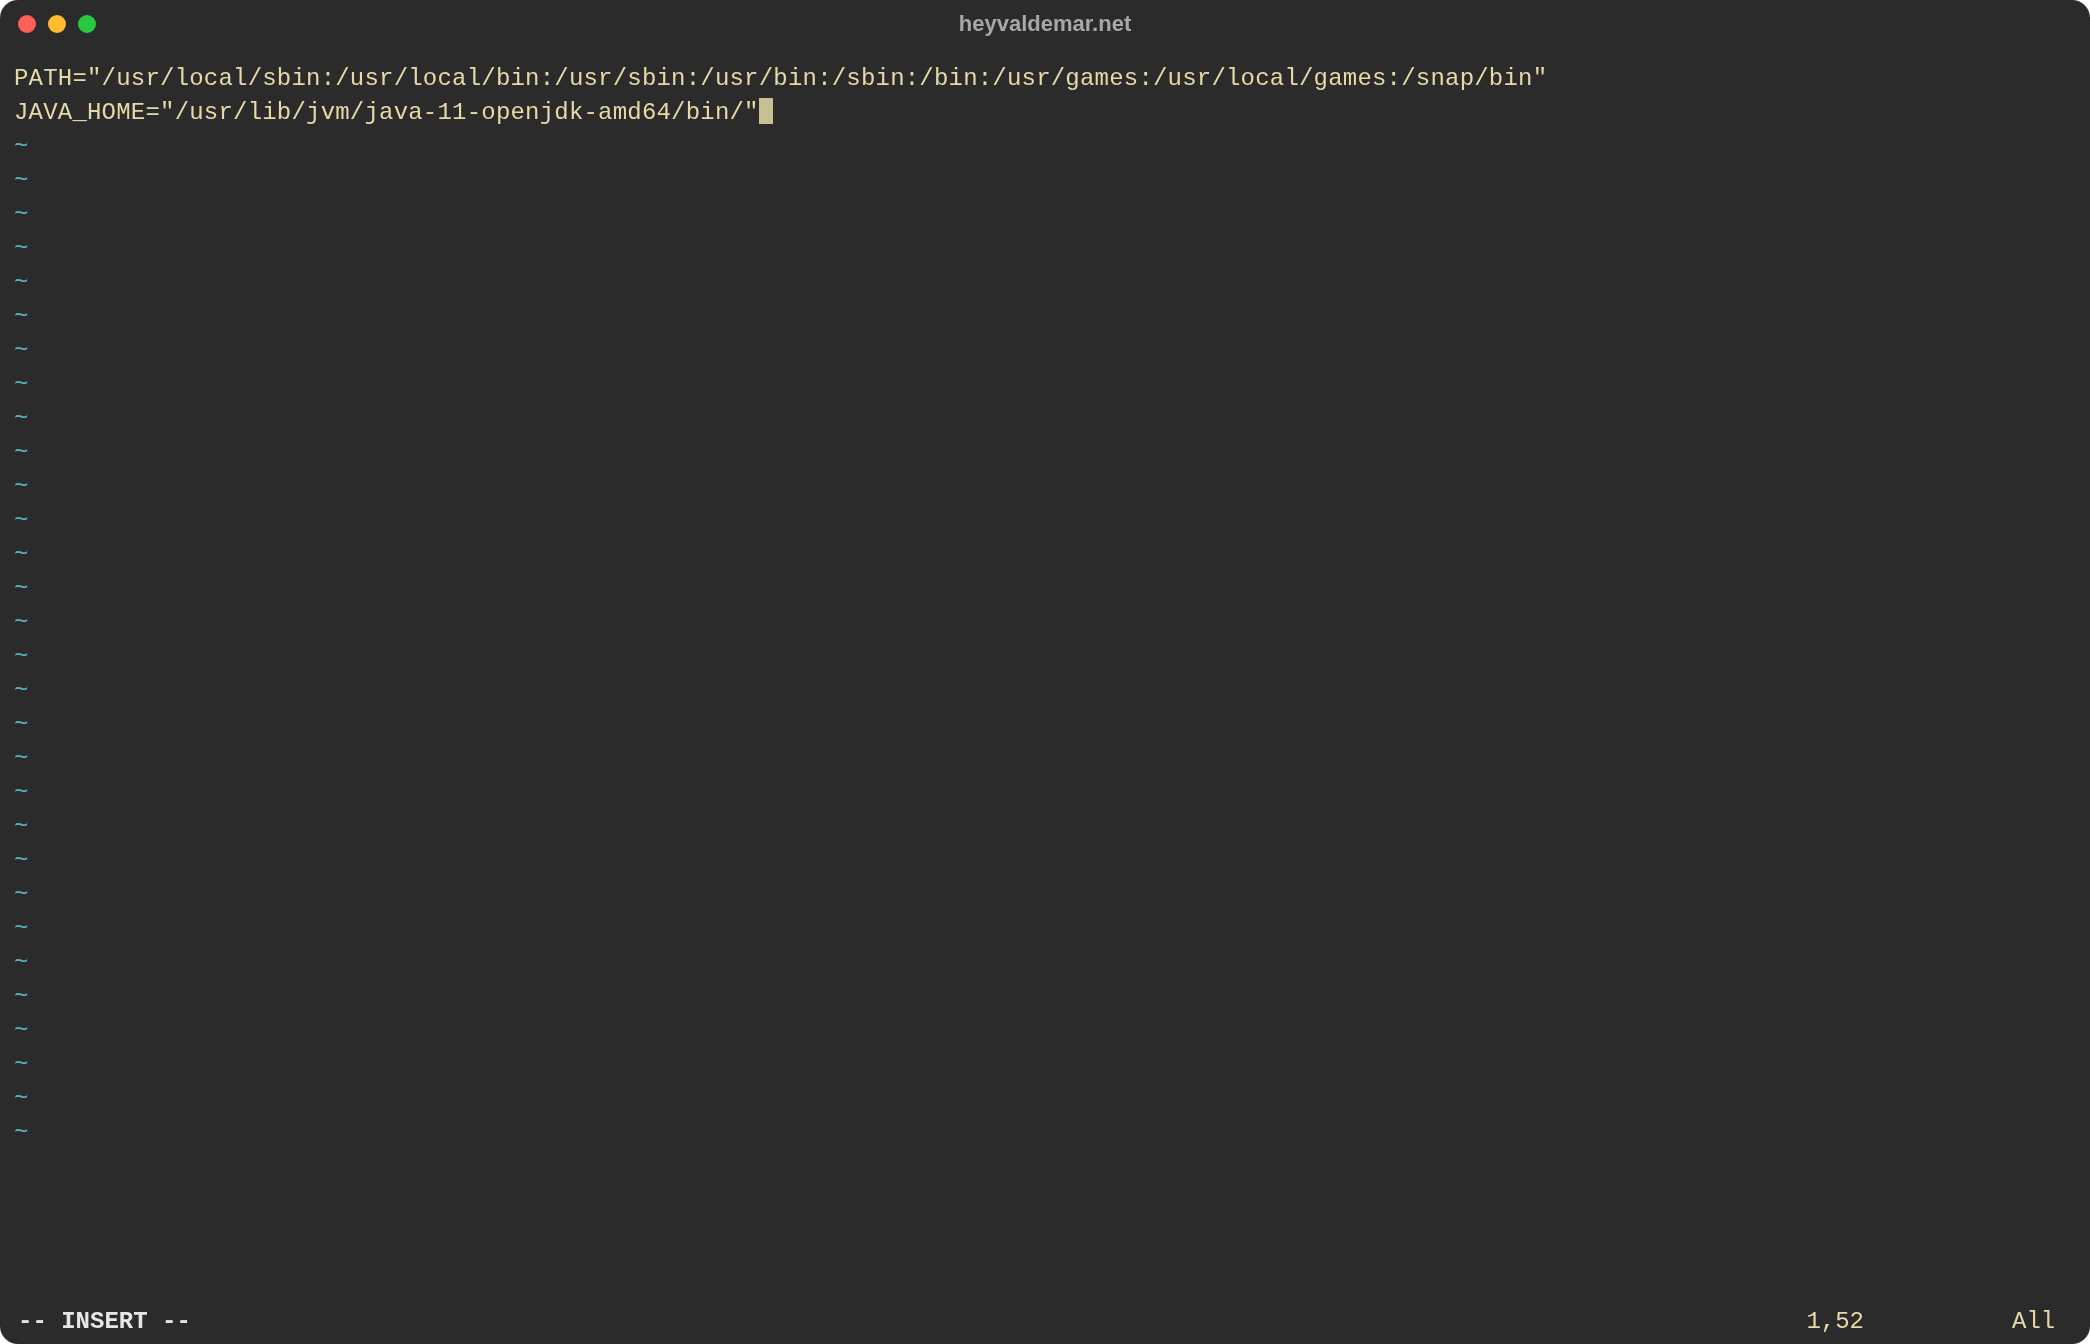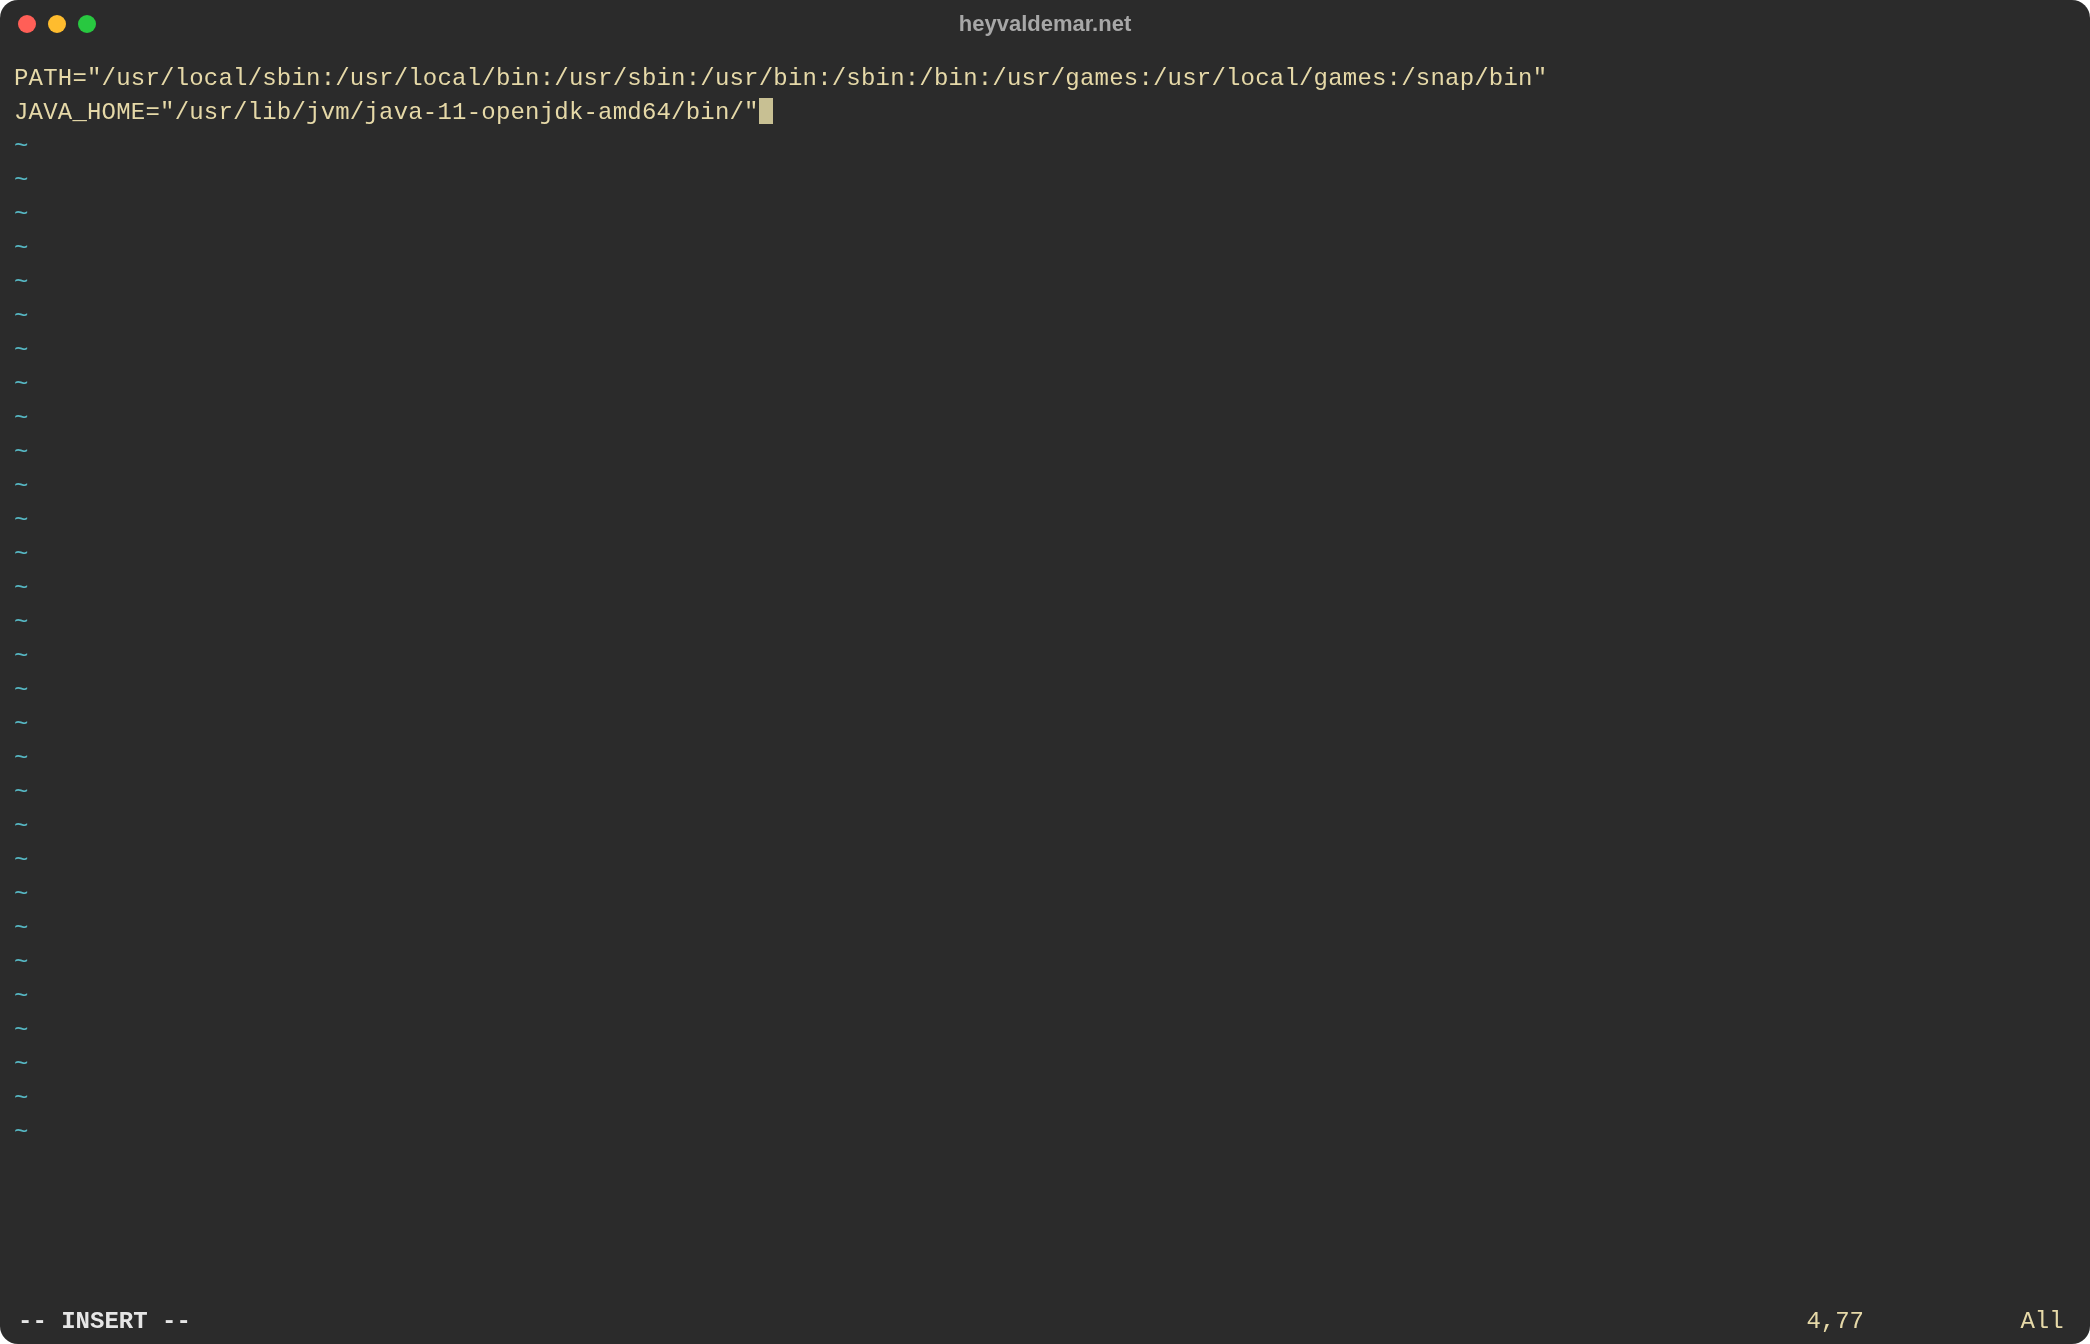--- a/index.html
+++ b/index.html
@@ -95,37 +95,37 @@
       font-weight: 700;
     }
     .spacer { flex: 1; }
     .position {
       color: #e6d9a8;
       margin-right: 140px;
     }
     .scroll {
       color: #e6d9a8;
       min-width: 60px;
-      text-align: center;
+      text-align: left;
     }
   </style>
 </head>
 <body>
 
 <div class="terminal-window">
   <div class="titlebar">
     <div class="traffic-lights">
       <div class="traffic-light tl-close"></div>
       <div class="traffic-light tl-min"></div>
       <div class="traffic-light tl-max"></div>
     </div>
     <div class="title">heyvaldemar.net</div>
   </div>
 
   <div class="editor-area" id="editor-area"><div class="content-line">PATH="/usr/local/sbin:/usr/local/bin:/usr/sbin:/usr/bin:/sbin:/bin:/usr/games:/usr/local/games:/snap/bin"</div><div class="content-line"><span>JAVA_HOME="/usr/lib/jvm/java-11-openjdk-amd64/bin/"</span><span class="cursor"></span></div><div class="tilde">~</div><div class="tilde">~</div><div class="tilde">~</div><div class="tilde">~</div><div class="tilde">~</div><div class="tilde">~</div><div class="tilde">~</div><div class="tilde">~</div><div class="tilde">~</div><div class="tilde">~</div><div class="tilde">~</div><div class="tilde">~</div><div class="tilde">~</div><div class="tilde">~</div><div class="tilde">~</div><div class="tilde">~</div><div class="tilde">~</div><div class="tilde">~</div><div class="tilde">~</div><div class="tilde">~</div><div class="tilde">~</div><div class="tilde">~</div><div class="tilde">~</div><div class="tilde">~</div><div class="tilde">~</div><div class="tilde">~</div><div class="tilde">~</div><div class="tilde">~</div><div class="tilde">~</div><div class="tilde">~</div></div>
 
   <div class="statusbar">
     <span class="mode">-- INSERT --</span>
     <span class="spacer"></span>
-    <span class="position">4,77</span>
+    <span class="position">1,52</span>
     <span class="scroll">All</span>
   </div>
 </div>
 
 </body></html>

